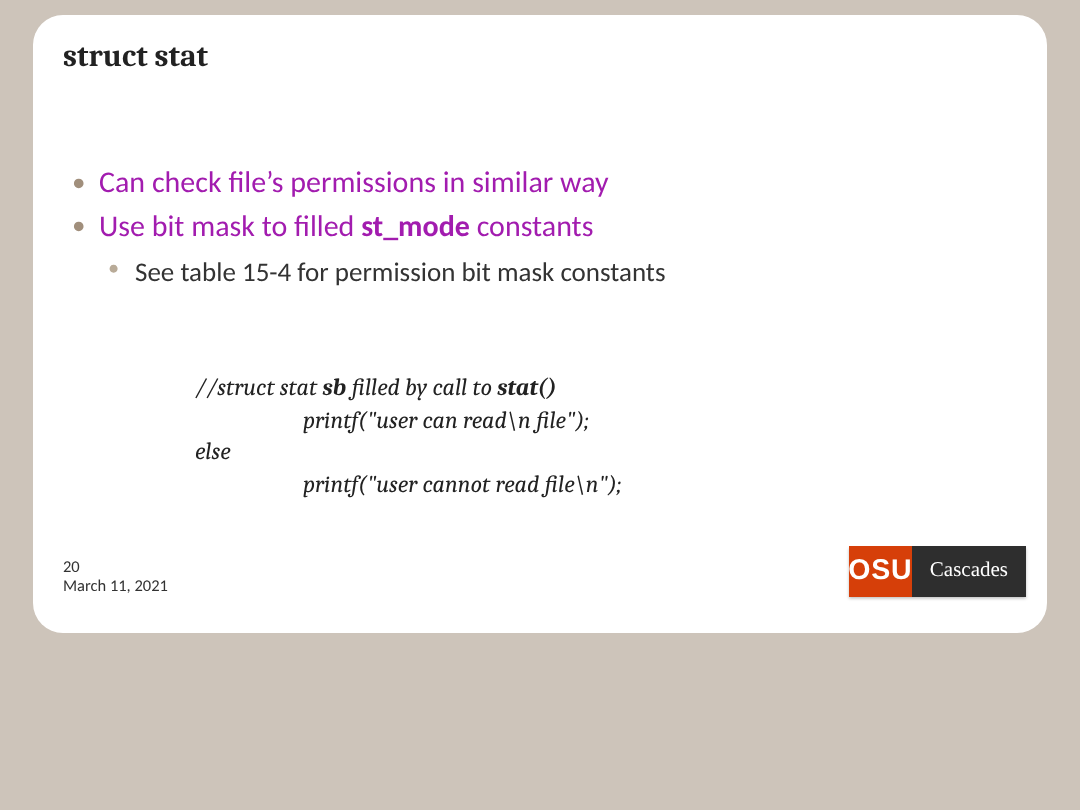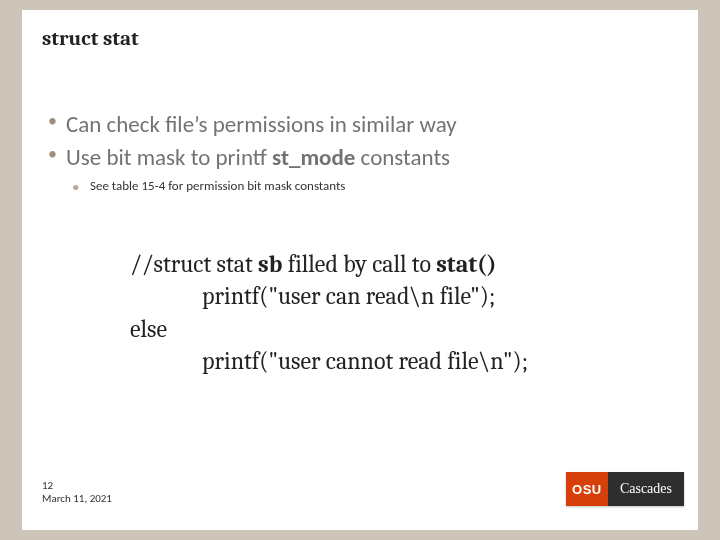--- a/index.html
+++ b/index.html
@@ -7,56 +7,57 @@
   body {
     background: #cdc4ba;
     font-family: Calibri, "Segoe UI", Arial, sans-serif;
     color: #262626;
   }
   .slide {
     position: absolute;
     left: 22px;
     top: 10px;
     width: 676px;
-    height: 520px;
+    height: 412px;
     background: #ffffff;
+    border-radius: 20px;
   }
   .title {
     position: absolute;
     left: 20px;
     top: 16px;
     font-size: 21px;
     font-weight: 700;
     color: #222222;
     font-family: Cambria, Georgia, serif;
   }
   .body {
     position: absolute;
     left: 20px;
     top: 100px;
     width: 636px;
   }
   .b1 {
-    font-size: 23px;
-    color: #737373;
+    font-size: 20px;
+    color: #a21caf;
     margin-bottom: 4px;
     padding-left: 24px;
     position: relative;
     line-height: 1.25;
   }
   .b1::before {
     content: "•";
     position: absolute;
     left: 6px;
     top: 0;
     color: #a18f7c;
     font-size: 18px;
   }
   .b2 {
-    font-size: 13px;
+    font-size: 18px;
     color: #333;
     margin-top: 6px;
     margin-bottom: 4px;
     padding-left: 48px;
     position: relative;
     line-height: 1.25;
   }
   .b2::before {
     content: "•";
     position: absolute;
@@ -64,21 +65,22 @@
     top: 0;
     color: #b9ab98;
     font-size: 15px;
   }
   .codeblock {
     position: absolute;
     left: 108px;
     top: 238px;
     width: 520px;
     font-family: Cambria, Georgia, serif;
-    font-size: 24px;
+    font-style: italic;
+    font-size: 16px;
     line-height: 1.35;
     color: #222;
   }
   .codeblock .line { white-space: pre; }
   .bold { font-weight: 700; }
   .indent1 { padding-left: 72px; }
   .footer {
     position: absolute;
     left: 20px;
     bottom: 24px;
@@ -98,21 +100,21 @@
   .logo-left {
     background: #d63f09;
     width: 42px;
     display: flex;
     align-items: center;
     justify-content: center;
   }
   .logo-left span {
     color: #fff;
     font-weight: 700;
-    font-size: 13px;
+    font-size: 19px;
     font-family: Arial, sans-serif;
     letter-spacing: 0.5px;
   }
   .logo-right {
     background: #2e2e2e;
     padding: 16px 12px;
     display: flex;
     align-items: center;
   }
   .logo-right span {
@@ -126,36 +128,36 @@
 
 <div class="slide">
 
   <div class="title">struct stat</div>
 
   <div class="body">
     <div class="b1">
       <span>Can check file’s permissions in similar way</span>
     </div>
     <div class="b1">
-      <span>Use bit mask to printf </span><span class="bold" style="font-style:normal">st_mode</span><span> constants</span>
+      <span>Use bit mask to filled </span><span class="bold" style="font-style:normal">st_mode</span><span> constants</span>
     </div>
     <div class="b2">
       <span>See table 15-4 for permission bit mask constants</span>
     </div>
   </div>
 
   <div class="codeblock">
     <div class="line"><span>//struct stat </span><span class="bold">sb</span><span> filled by call to </span><span class="bold">stat()</span></div>
     <div class="line indent1">printf("user can read\n file");</div>
     <div class="line">else</div>
     <div class="line indent1">printf("user cannot read file\n");</div>
   </div>
 
   <div class="footer">
-    <div>12</div>
+    <div>20</div>
     <div>March 11, 2021</div>
   </div>
 
   <div class="logo">
     <div class="logo-left">
       <span>OSU</span>
     </div>
     <div class="logo-right">
       <span>Cascades</span>
     </div>

